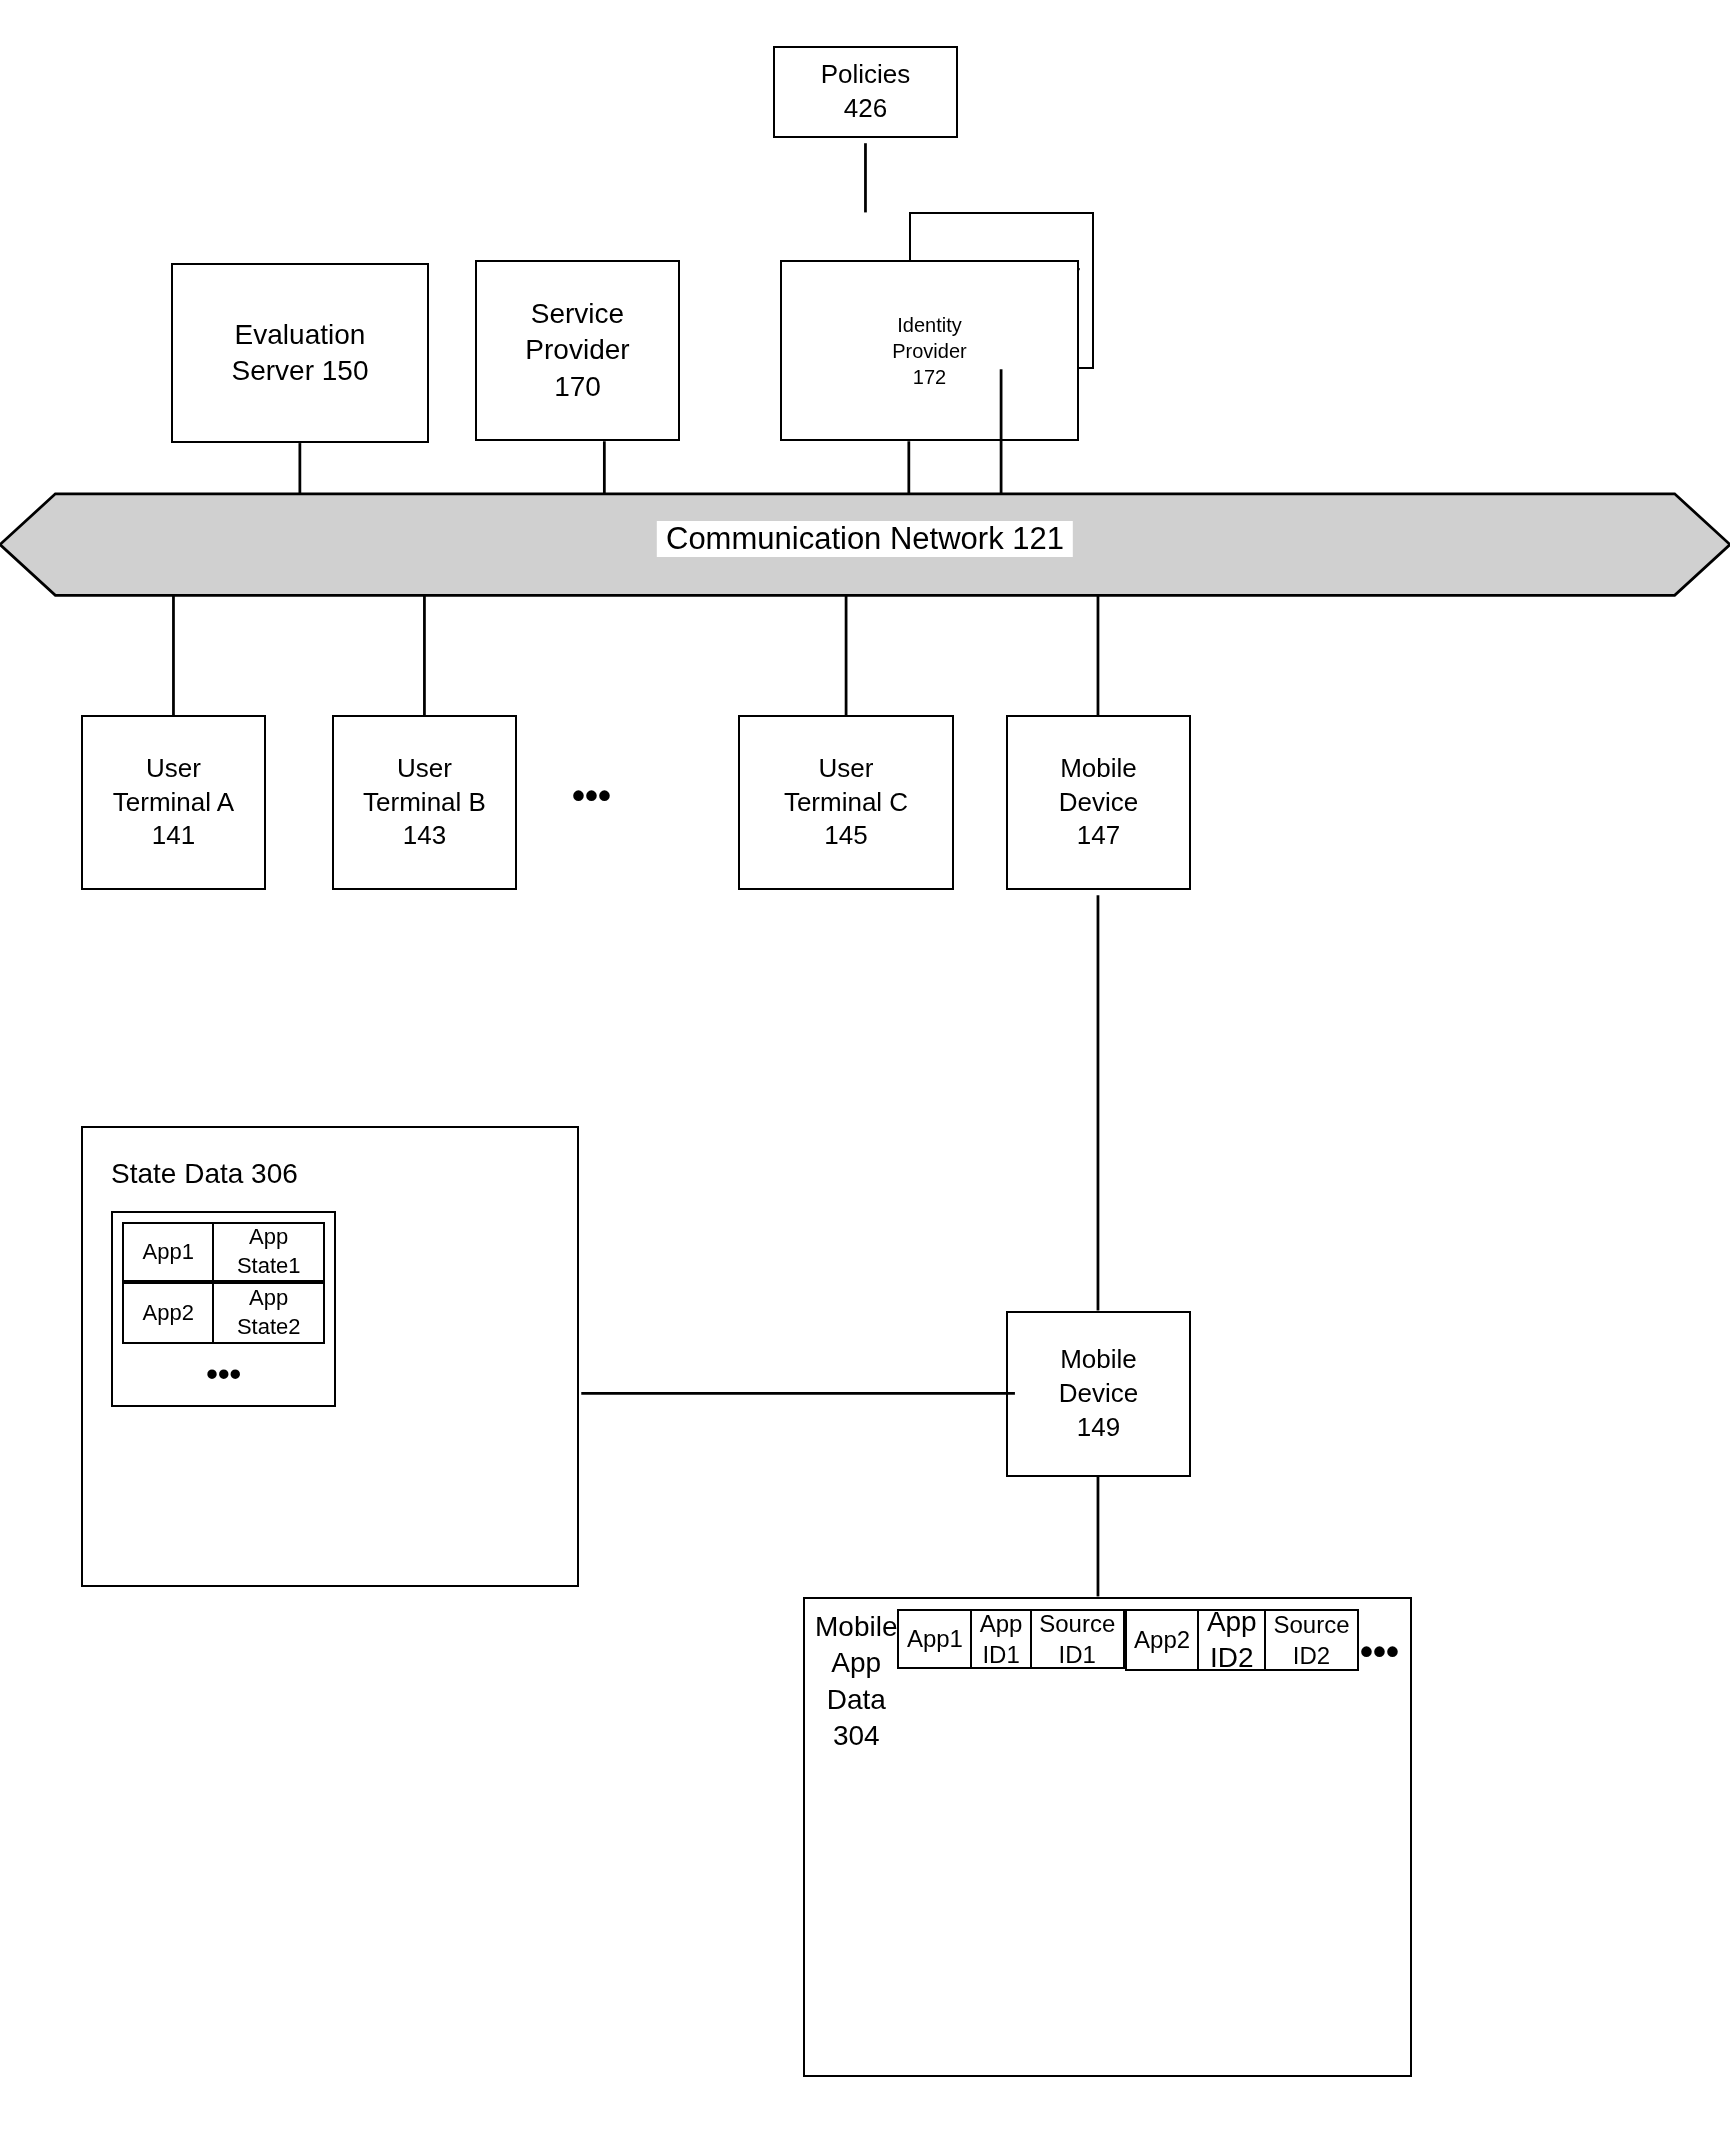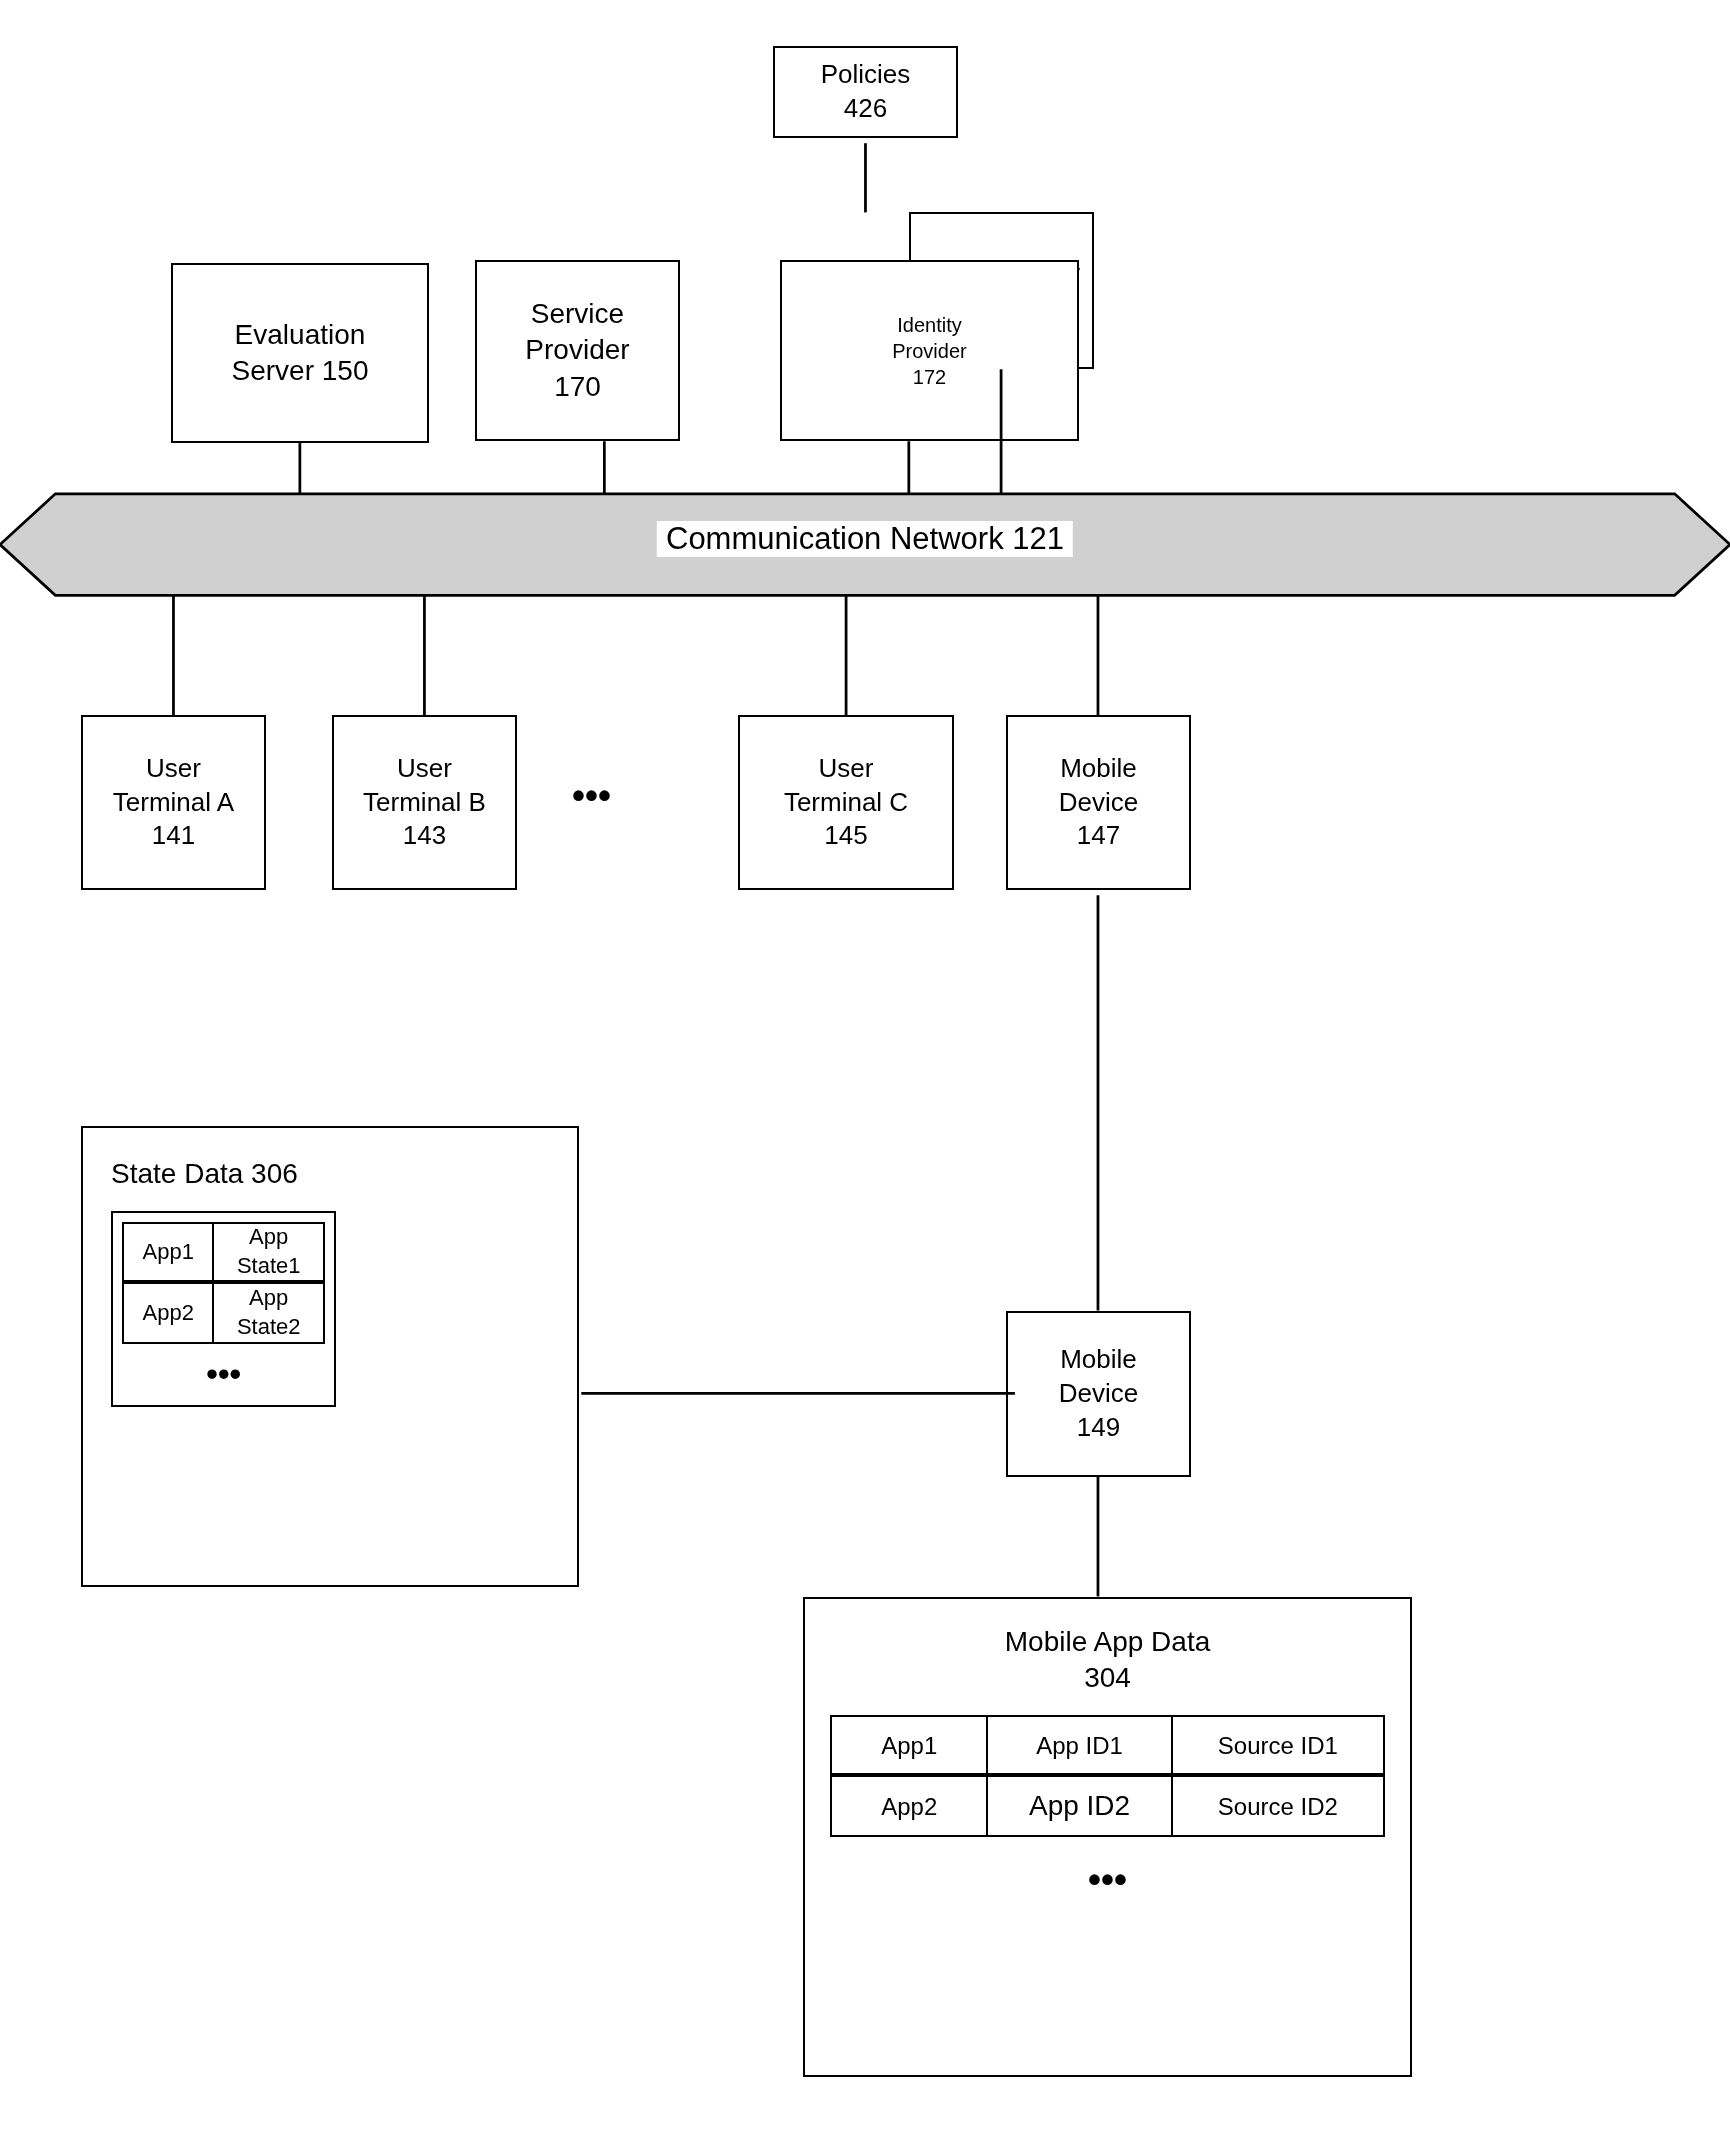--- a/index.html
+++ b/index.html
@@ -182,21 +182,21 @@
       <div style="text-align:center; font-size:33px; font-weight:bold; margin-top:9.2px;">•••</div>
     </div>
   </div>
 
   <div class="box" style="left:1006px; top:1311px; width:185px; height:166px; font-size:26px;">
     <span style="white-space:pre-line;">Mobile
 Device
 149</span>
   </div>
 
-  <div class="box" style="left:803px; top:1597px; width:609px; height:480px; font-size:28px; align-items:flex-start; justify-content:flex-start; padding:25px; flex-direction:column; gap:0;">
+  <div class="box" style="left:803px; top:1597px; width:609px; height:480px; font-size:28px; align-items:flex-start; justify-content:flex-start; padding:10px; flex-direction:row; gap:0;">
     <div style="font-size:28px; margin-bottom:18.5px; text-align:center; width:100%;">
       <span style="white-space:pre-line;">Mobile App Data
 304</span>
     </div>
 
     <div style="display:flex; gap:0; width:100%;">
       <div class="box" style="position:relative; flex:1; height:60px; font-size:24px; border:2.8px solid #000;">
         <span>App1</span>
       </div>
       <div class="box" style="position:relative; flex:1.2; height:60px; font-size:24px; border:2.8px solid #000; border-left:0;">

